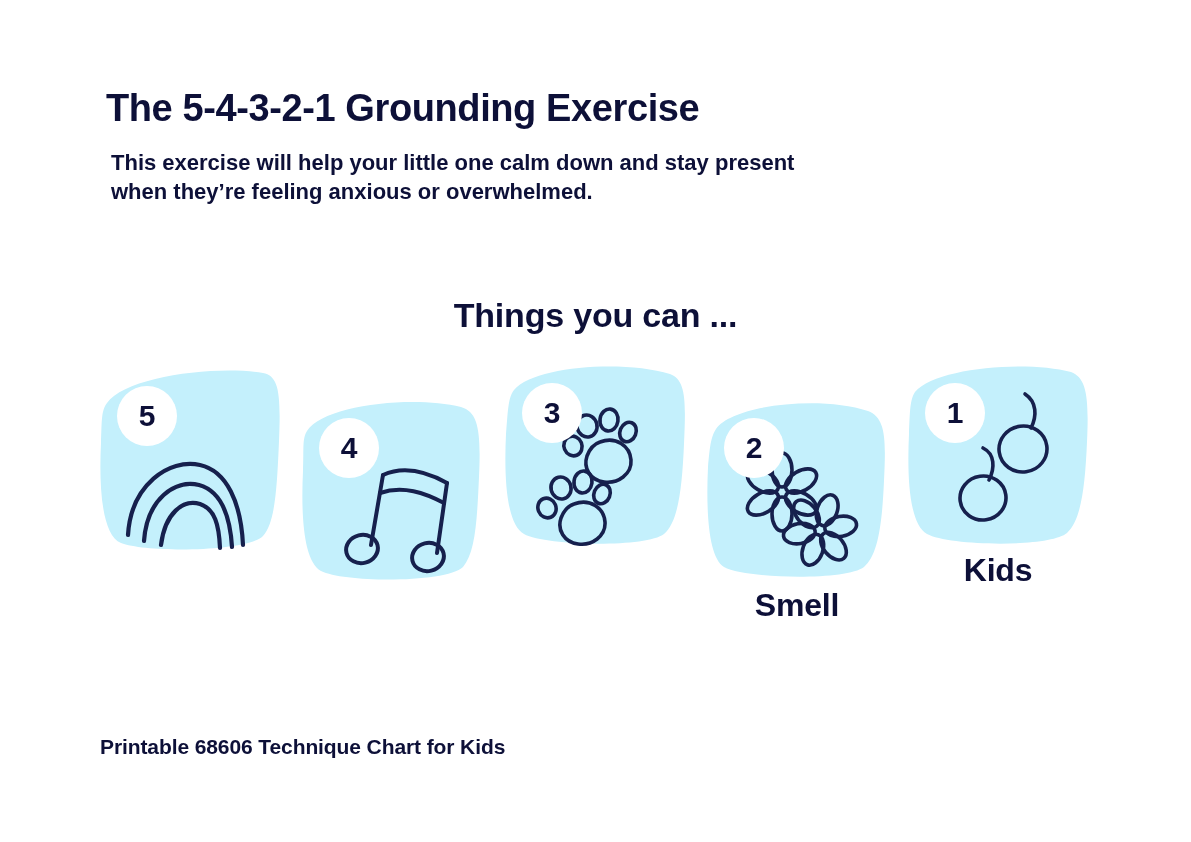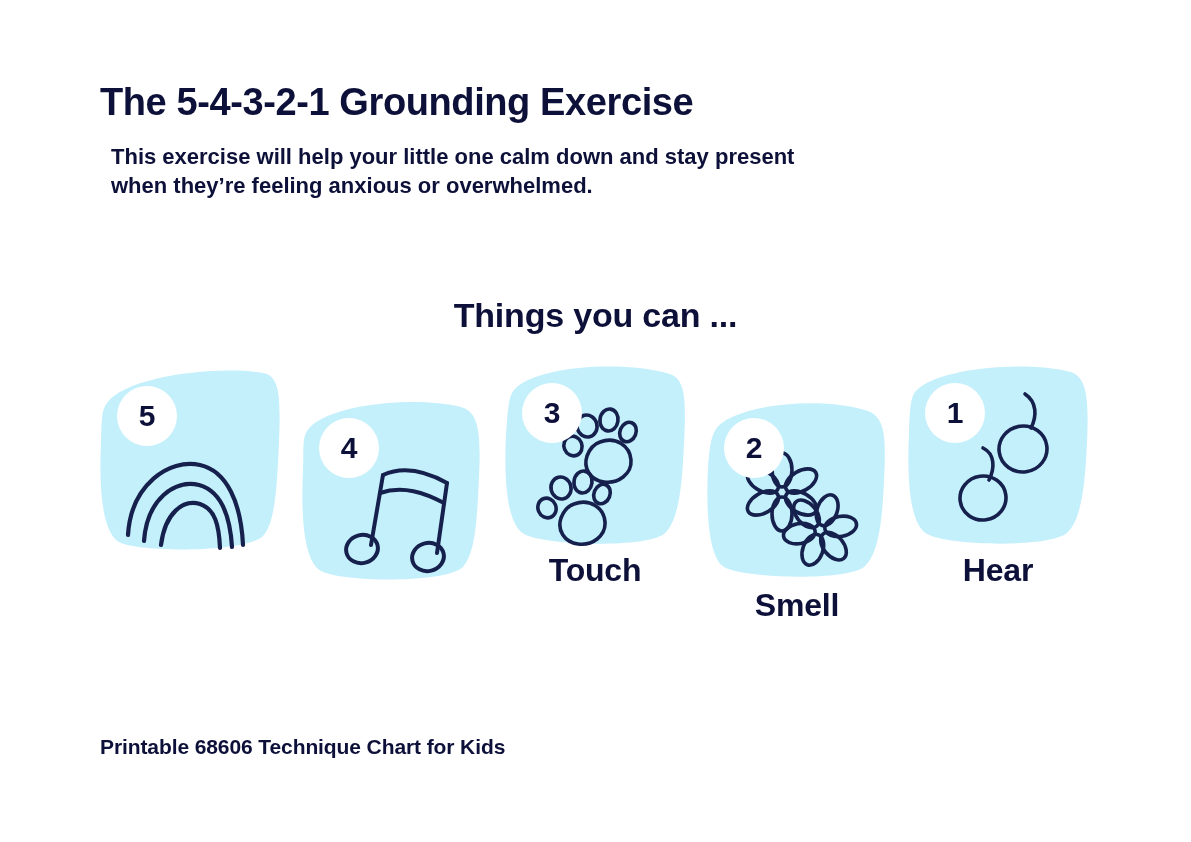--- a/index.html
+++ b/index.html
@@ -22,21 +22,21 @@
     position: absolute;
     left: 100px;
     top: 82px;
     width: 800px;
   }
   .title {
     font-size: 38px;
     font-weight: 700;
     letter-spacing: -0.4px;
     color: #0d1038;
-    margin: 0;
+    margin: 6px;
     line-height: 1.1;
     white-space: nowrap;
   }
   .subtitle {
     font-size: 22px;
     font-weight: 700;
     line-height: 1.32;
     color: #0d1038;
     margin: 18px 0 0 11px;
     max-width: 715px;
@@ -212,21 +212,20 @@
 
         <g transform="translate(0,62)">
           <ellipse cx="31" cy="12" rx="9" ry="11" transform="rotate(8 31 12)"></ellipse>
           <ellipse cx="9" cy="18" rx="10" ry="11" transform="rotate(-14 9 18)"></ellipse>
           <ellipse cx="50" cy="24" rx="8" ry="10" transform="rotate(22 50 24)"></ellipse>
           <ellipse cx="-5" cy="38" rx="9" ry="10" transform="rotate(-22 -5 38)"></ellipse>
           <path d="M22 34 C 38 28, 52 38, 53 52 C 54 66, 40 76, 26 74 C 12 72, 5 60, 9 48 C 12 40, 16 36, 22 34 Z"></path>
         </g>
       </svg>
     </div>
-    <div class="card-label">Touch</div>
   </div>
 
   <div class="card-wrap c3">
     <div class="card-blob">
       <svg viewBox="0 0 190 190" xmlns="http://www.w3.org/2000/svg">
         <path d="M14 34 C 30 10, 118 0, 166 16 C 184 23, 184 44, 182 86 C 180 130, 176 160, 162 172 C 144 186, 44 184, 22 172 C 6 162, 4 114, 6 72 C 8 50, 9 42, 14 34 Z" fill="#c4f0fc"></path>
       </svg>
     </div>
     <div class="badge">2</div>
     <div class="card-icon ic-smell">
@@ -264,18 +263,18 @@
     <div class="card-icon ic-taste">
       <svg width="95" height="130" viewBox="0 0 95 130" fill="none" stroke="#16204d" stroke-width="3.6" stroke-linecap="round" stroke-linejoin="round">
 
         <path d="M64 4 C 76 12, 76 26, 70 38"></path>
         <ellipse cx="62" cy="59" rx="24" ry="23" transform="rotate(-8 62 59)"></ellipse>
 
         <path d="M22 58 C 34 64, 34 78, 28 90"></path>
         <ellipse cx="22" cy="108" rx="23" ry="22" transform="rotate(-8 22 108)"></ellipse>
       </svg>
     </div>
-    <div class="card-label">Hear</div>
+    <div class="card-label">Kids</div>
   </div>
 
 </div>
 
 <div class="footer">Printable 68606 Technique Chart for Kids</div>
 
 </body></html>

